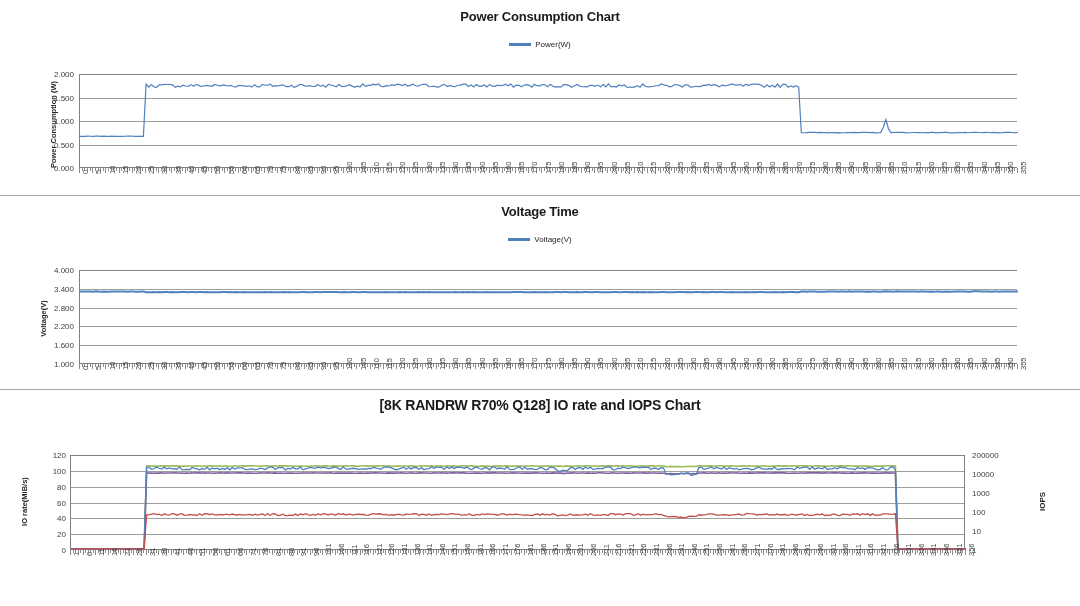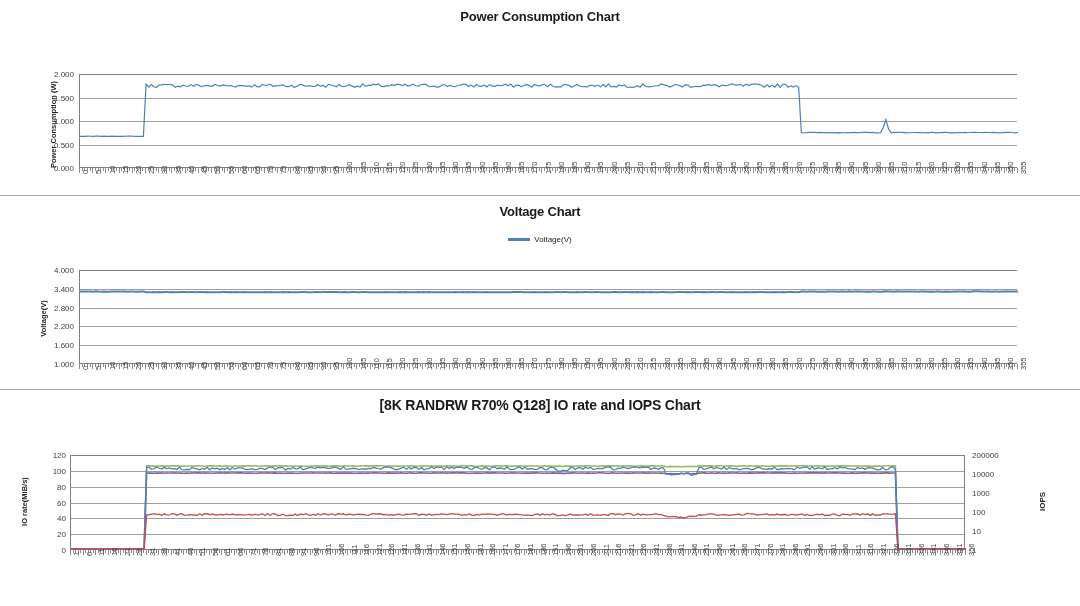--- a/index.html
+++ b/index.html
@@ -58,20 +58,26 @@
 </style>
 </head>
 <body>
 
 <div class="page">
 
   <div class="panel" style="position:absolute;left:0;top:0;width:1080px;height:196px;">
 
     <div class="chart-title" style="position:absolute;left:0;top:9px;width:1080px;font-size:13px;">Power Consumption Chart</div>
 
+    <div class="legend" style="position:absolute;left:0;top:38px;width:1080px;height:12px;">
+      <div class="legend-item">
+        <span class="legend-swatch" style="background:#4f81bd;"></span>
+        <span class="legend-label">Power(W)</span>
+      </div>
+    </div>
 
     <div class="plotwrap" style="position:absolute;left:0;top:60px;width:1080px;height:136px;">
 
       <div class="ylabel rot" style="left:-2px;top:60px;width:110px;text-align:center;font-size:7.5px;">Power Consumption (W)</div>
 
       <div class="yticks" style="left:38px;top:0;width:36px;height:108px;">
         <span class="ytick" style="top:14px;">2.000</span>
         <span class="ytick" style="top:37.5px;">1.500</span>
         <span class="ytick" style="top:61px;">1.000</span>
         <span class="ytick" style="top:84.5px;">0.500</span>
@@ -523,21 +529,21 @@
             <span class="xlab" style="left: 941.2px; top: 0px;">355</span>
           </div>
       </div>
     </div>
 
     <div class="panel-sep" style="top:195px;"></div>
   </div>
 
   <div class="panel" style="position:absolute;left:0;top:196px;width:1080px;height:194px;">
 
-    <div class="chart-title" style="position:absolute;left:0;top:8px;width:1080px;font-size:13px;">Voltage Chart</div>
+    <div class="chart-title" style="position:absolute;left:0;top:8px;width:1080px;font-size:13px;">Voltage Time</div>
 
     <div class="legend" style="position:absolute;left:0;top:37px;width:1080px;height:12px;">
       <div class="legend-item">
         <span class="legend-swatch" style="background:#4f81bd;"></span>
         <span class="legend-label">Voltage(V)</span>
       </div>
     </div>
 
     <div class="plotwrap" style="position:absolute;left:0;top:60px;width:1080px;height:134px;">
 

